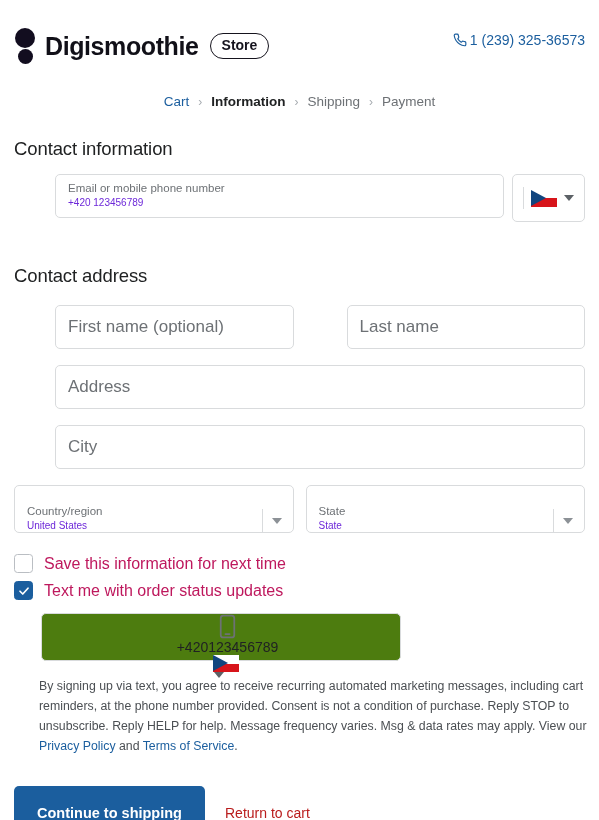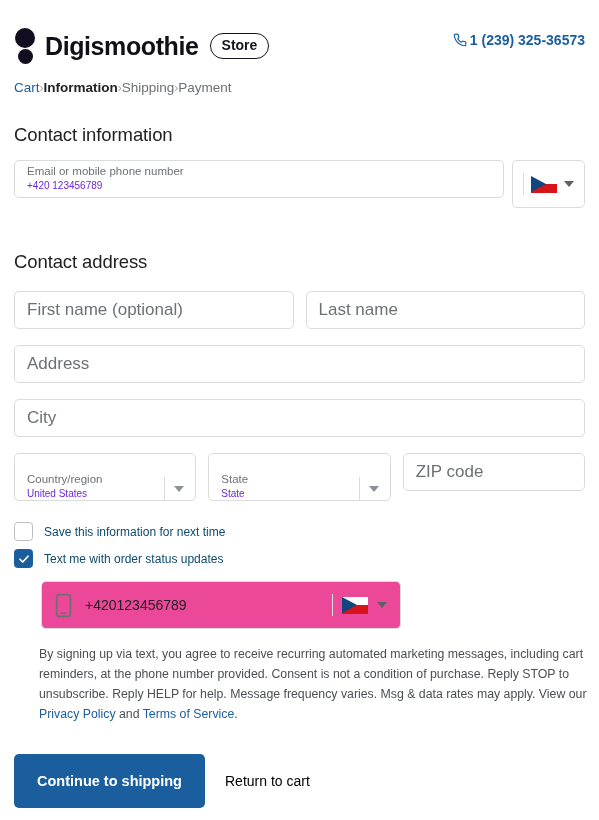--- a/index.html
+++ b/index.html
@@ -35,53 +35,54 @@
     color: #111018; line-height: 1;
   }
   .store-pill {
     border: 1.6px solid #15131d; border-radius: 13px;
     padding: 3px 11px 4px; font-size: 14px; font-weight: 700;
     color: #15131d; line-height: 1.2; margin-left: 2px;
   }
   .help { text-align: right; padding-top: 4px; }
   .help-title { font-size: 13.5px; font-weight: 700; color: #1f2124; line-height: 1.45; }
   .help-phone {
-    font-size: 14px; font-weight: 700; color: #1b5e9e;
+    font-size: 14px; font-weight: 400; color: #1b5e9e;
     display: flex; align-items: center; justify-content: flex-end; gap: 3px;
     line-height: 1.45; text-decoration: none;
   }
   .phone-ico { width: 14px; height: 14px; display: block; }
 
   
   .breadcrumb {
-    display: flex; align-items: center; 
-    margin-top: 14px; font-size: 13.5px;
+    display: flex; align-items: center; gap: 9px;
+    margin-top: 28px; font-size: 13.5px; justify-content: center;
   }
   .crumb { color: #6d7175; }
   .crumb.link { color: #1b5e9e; }
   .crumb.active { color: #202223; font-weight: 700; }
   .crumb-sep { color: #a7acb1; font-size: 12px; line-height: 1; }
 
   
   .section-title {
     font-size: 18.5px; font-weight: 400; color: #202223;
     letter-spacing: -0.1px;
   }
   #contact-section { margin-top: 29px; }
   #shipping-section { margin-top: 43px; }
 
   
   .field {
     position: relative;
-    height: 38px;
+    height: 44px;
     border: 1px solid #d9dbdd;
     border-radius: 5px;
     background: #fff;
     display: flex;
     align-items: center;
+    margin-left: 41px;
   }
   .field.filled { flex-direction: column; align-items: stretch; justify-content: center; }
   .field-label {
     font-size: 11.5px; color: #6d7175; line-height: 1.2;
     padding: 0 12px; margin-bottom: 1px;
   }
   .field-value {
     font-size: 10px; color: #6d28d9; line-height: 1.25; padding: 0 12px;
   }
   .field-placeholder {
@@ -139,49 +140,49 @@
   .check-row { display: flex; align-items: center; gap: 11px; }
   #save-info-row { margin-top: 21px; }
   #text-updates-row { margin-top: 8px; }
   .checkbox {
     width: 19px; height: 19px; border-radius: 3.5px;
     border: 1px solid #babec3; background: #fff;
     flex: none; display: flex; align-items: center; justify-content: center;
   }
   .checkbox.checked { background: #1b5e9e; border-color: #1b5e9e; }
   .checkbox .tick { width: 12px; height: 12px; display: block; }
-  .check-label { font-size: 12px; color: #0c4a6e; }
+  .check-label { font-size: 16px; color: #be185d; }
 
   
   #sms-phone-field {
     margin-top: 13px; margin-left: 27px;
     width: 360px; height: 48px;
-    border: 1px solid #d9dbdd; border-radius: 5px; background: #ec4899;
-    display: flex; align-items: center; gap: 0;
+    border: 1px solid #d9dbdd; border-radius: 5px; background: #4d7c0f;
+    display: flex; align-items: center; gap: 0; flex-direction: column;
   }
   .mobile-ico { width: 17px; height: 25px; margin-left: 13px; flex: none; display: block; }
   .sms-value { font-size: 14px; color: #202223; padding-left: 13px; flex: 1 1 auto; }
 
   .legal {
     margin-top: 16px; margin-left: 25px; width: 551px;
     font-size: 12.3px; line-height: 1.62; color: #4b4f53;
   }
   .legal a { color: #1b5e9e; text-decoration: none; }
 
   
   .actions { margin-top: 29px; display: flex; align-items: center; gap: 20px; }
   #continue-button {
     background: #1b5e9e; color: #ffffff;
     border: none; border-radius: 5px;
     height: 54px; padding: 0 23px;
     font-size: 14.5px; font-weight: 700;
     font-family: "Liberation Sans", sans-serif;
     cursor: pointer;
   }
-  #return-to-cart { font-size: 14px; color: #000000; text-decoration: none; cursor: pointer; }
+  #return-to-cart { font-size: 14px; color: #b91c1c; text-decoration: none; cursor: pointer; }
 </style>
 </head>
 <body>
 
 <div class="page">
 
   <div class="header">
     <div class="brand">
       <span class="logo-mark">
         <span class="dot-top"></span>
@@ -267,23 +268,20 @@
         <div class="select-inner">
           <div class="select-texts">
             <div class="field-label">State</div>
             <div class="field-value">State</div>
           </div>
           <div class="select-trailing">
             <span class="sel-divider"></span>
             <span class="caret light"></span>
           </div>
         </div>
-      </div>
-      <div class="field">
-        <span class="field-placeholder">ZIP code</span>
       </div>
     </div>
   </div>
 
   <div class="check-row" id="save-info-row">
     <span class="checkbox"></span>
     <span class="check-label">Save this information for next time</span>
   </div>
 
   <div class="check-row" id="text-updates-row">

